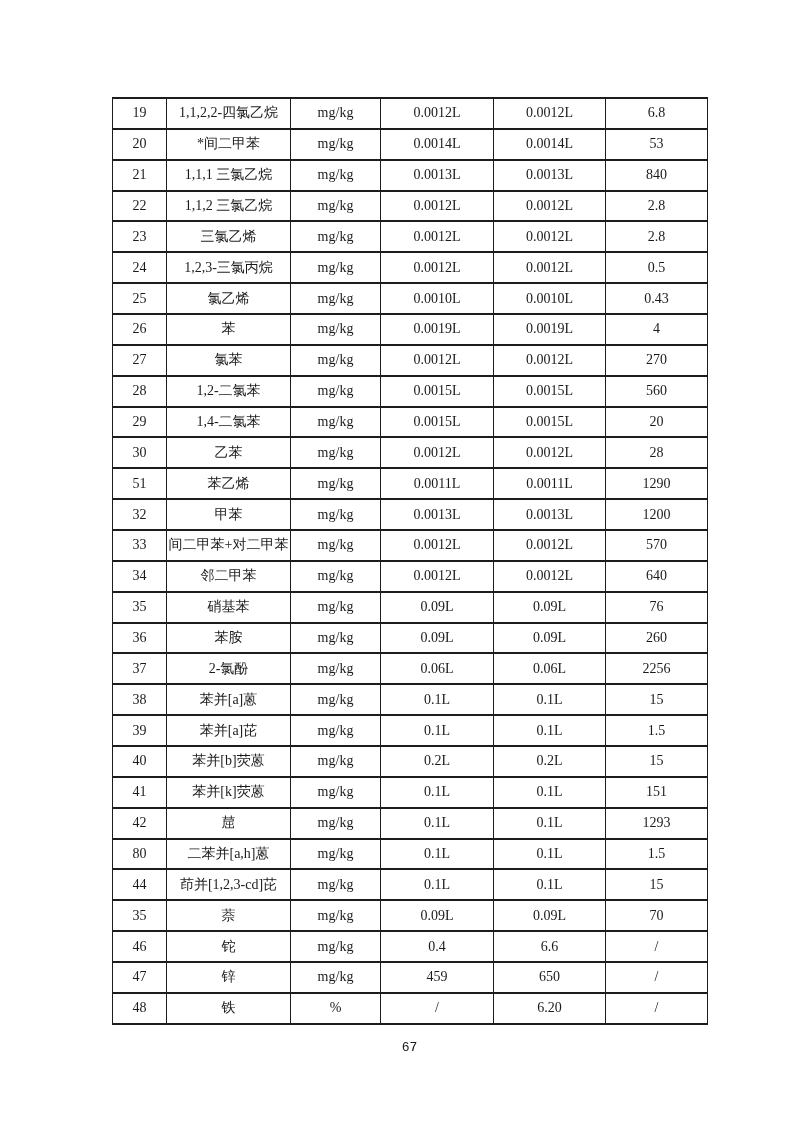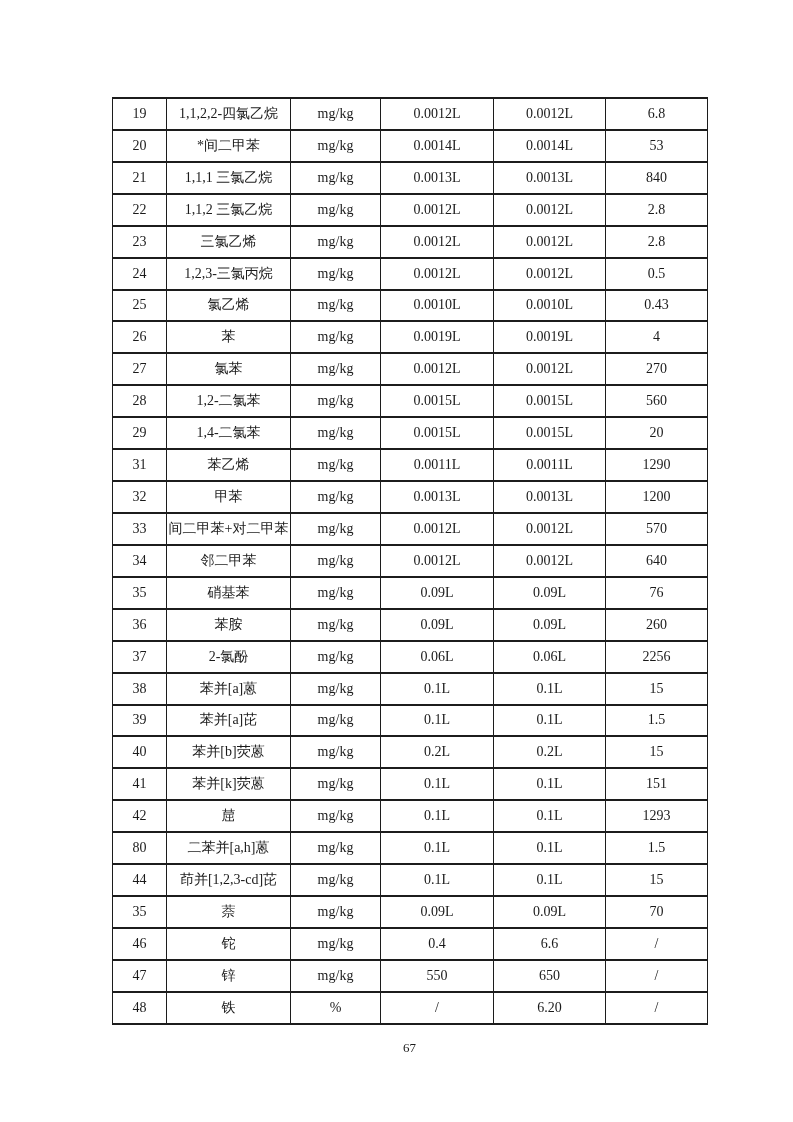--- a/index.html
+++ b/index.html
@@ -38,20 +38,21 @@
     white-space: nowrap;
   }
   .page-number {
     position: absolute;
     left: 112px;
     top: 1040px;
     width: 595px;
     text-align: center;
     font-size: 13px;
     color: #1a1a1a;
+    font-family: Liberation Mono, monospace;
   }
 </style>
 </head>
 <body>
 
 <div class="page">
 
   <table class="results">
     <colgroup>
       <col style="width:54px">
@@ -145,21 +146,29 @@
       </tr>
         <tr>
         <td>29</td>
         <td>1,4-二氯苯</td>
         <td>mg/kg</td>
         <td>0.0015L</td>
         <td>0.0015L</td>
         <td>20</td>
       </tr>
         <tr>
-        <td>31</td>
+        <td>30</td>
+        <td>乙苯</td>
+        <td>mg/kg</td>
+        <td>0.0012L</td>
+        <td>0.0012L</td>
+        <td>28</td>
+      </tr>
+        <tr>
+        <td>51</td>
         <td>苯乙烯</td>
         <td>mg/kg</td>
         <td>0.0011L</td>
         <td>0.0011L</td>
         <td>1290</td>
       </tr>
         <tr>
         <td>32</td>
         <td>甲苯</td>
         <td>mg/kg</td>
@@ -276,21 +285,21 @@
         <td>铊</td>
         <td>mg/kg</td>
         <td>0.4</td>
         <td>6.6</td>
         <td>/</td>
       </tr>
         <tr>
         <td>47</td>
         <td>锌</td>
         <td>mg/kg</td>
-        <td>550</td>
+        <td>459</td>
         <td>650</td>
         <td>/</td>
       </tr>
         <tr>
         <td>48</td>
         <td>铁</td>
         <td>%</td>
         <td>/</td>
         <td>6.20</td>
         <td>/</td>

